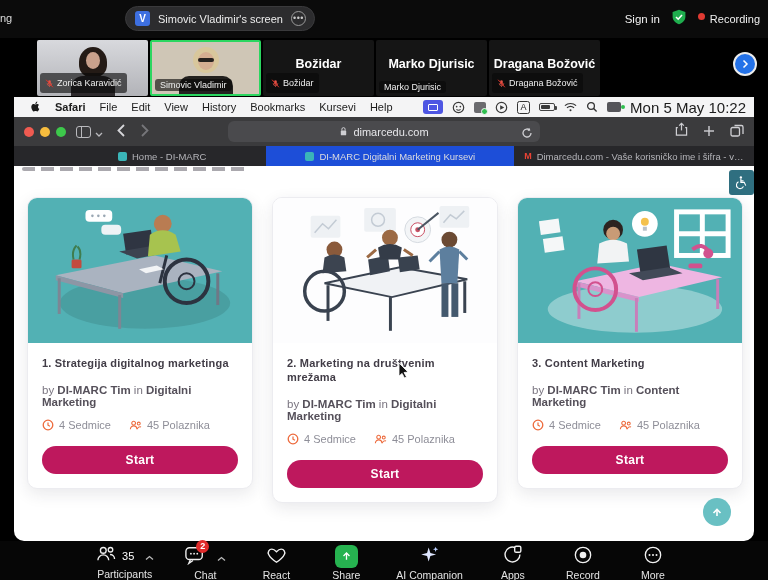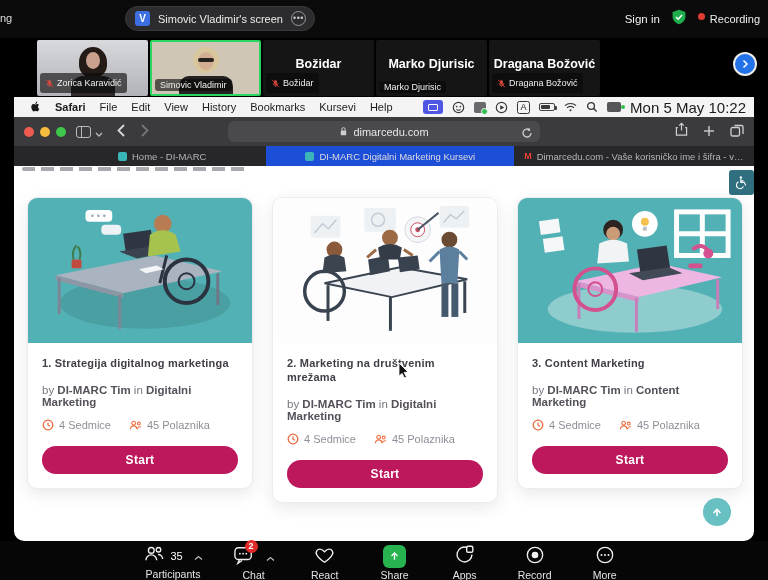--- a/index.html
+++ b/index.html
@@ -605,20 +605,29 @@
         <span class="share-ico">
             <svg width="13" height="13" viewBox="0 0 24 24" fill="none" stroke="#fff" stroke-width="2.4">
               <path d="M12 18V6"></path>
               <polyline points="6.5,11 12,5.5 17.5,11"></polyline>
             </svg>
           </span>
       </div>
       <div class="t-label">Share</div>
     </div>
 
+    <div class="tool">
+      <div class="t-iconrow">
+        <span><svg width="21" height="21" viewBox="0 0 24 24">
+              <path d="M11 4l2 6.2L19.5 12l-6.5 1.8L11 20l-1.8-6.2L2.5 12l6.7-1.8z" fill="#dfe6ff"></path>
+              <path d="M19 3l.8 2.2L22 6l-2.2.8L19 9l-.8-2.2L16 6l2.2-.8z" fill="#bcd0ff"></path>
+            </svg></span>
+      </div>
+      <div class="t-label">AI Companion</div>
+    </div>
 
     <div class="tool">
       <div class="t-iconrow">
         <span><svg width="21" height="21" viewBox="0 0 24 24" fill="none" stroke="#f0f0f0" stroke-width="1.6">
               <path d="M20.5 12a8.5 8.5 0 1 1-5.4-7.9"></path>
               <rect x="14.5" y="2.5" width="7" height="7" rx="1.6"></rect>
             </svg></span>
       </div>
       <div class="t-label">Apps</div>
     </div>

